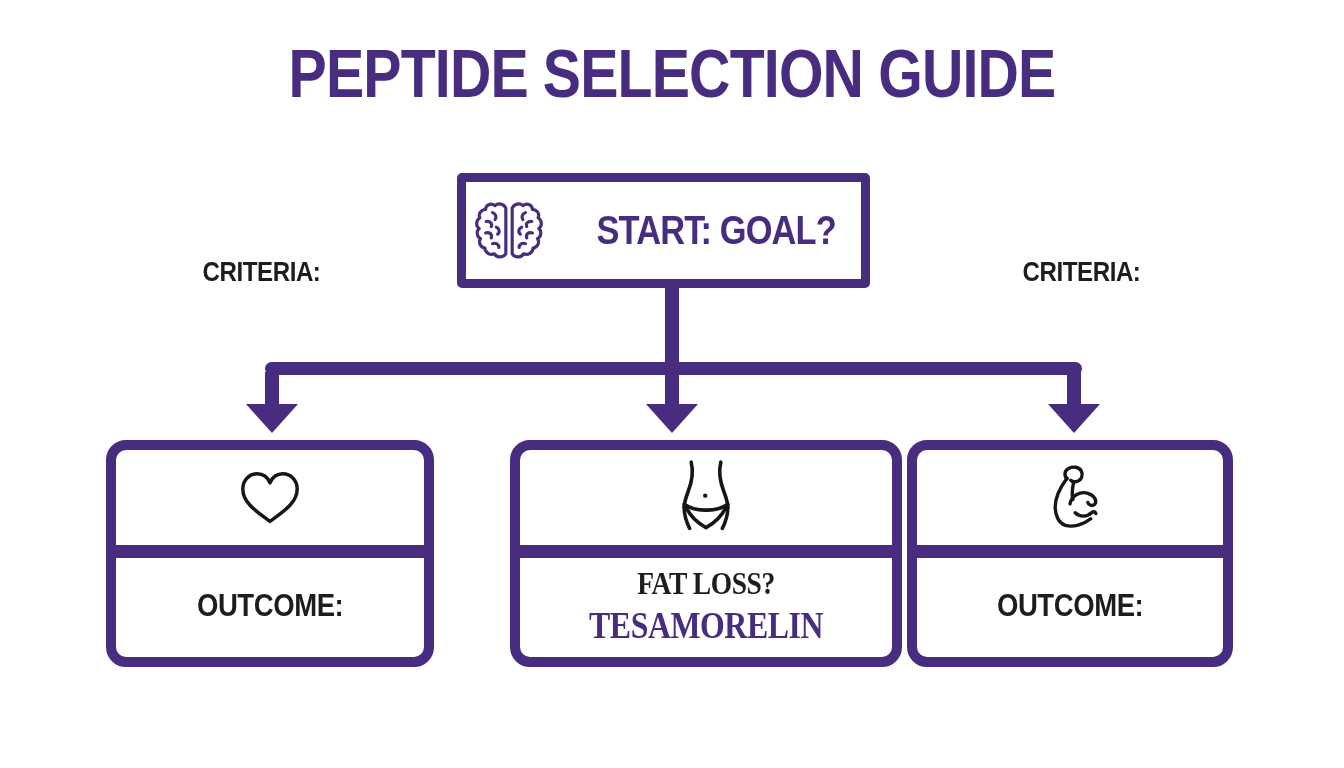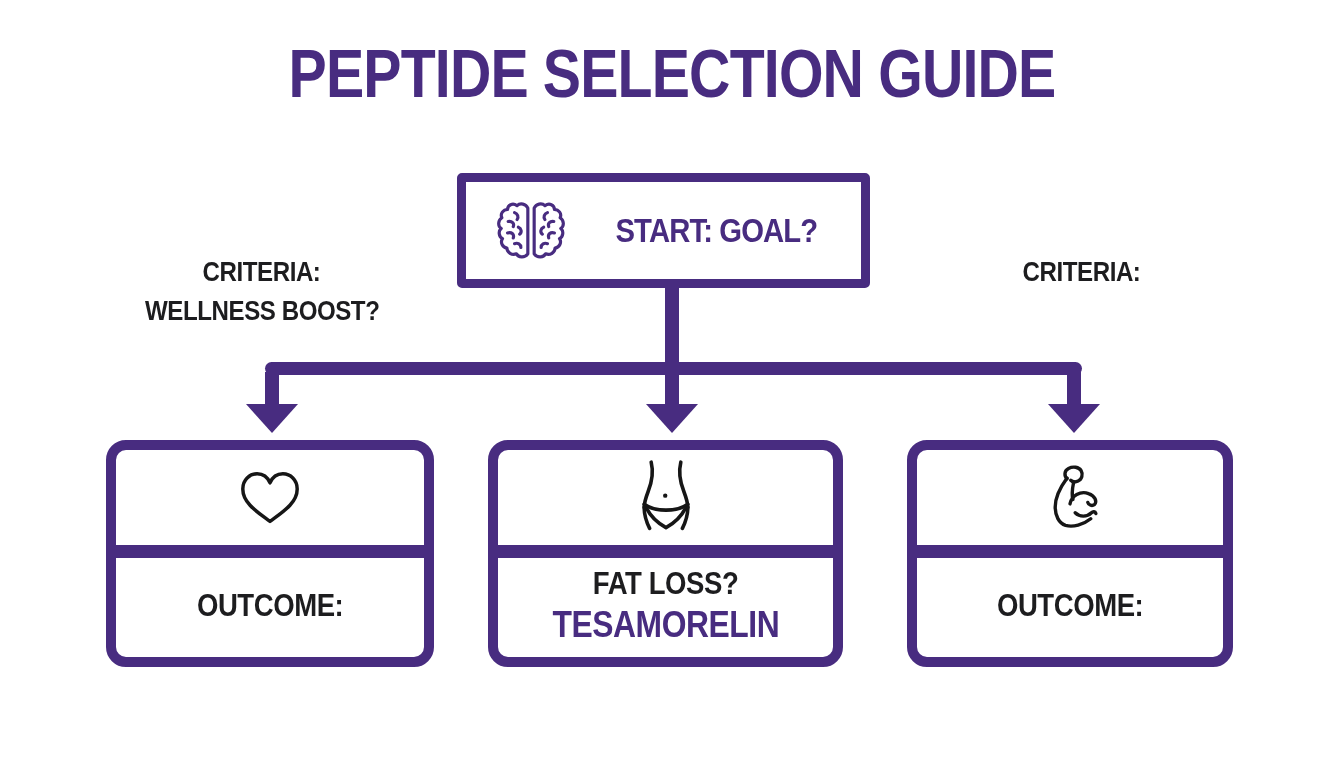--- a/index.html
+++ b/index.html
@@ -20,21 +20,21 @@
     font-size:69px;font-weight:bold;color:var(--purple);letter-spacing:-1px;
   }
   .title .cond{transform:scaleX(0.83);}
 
   
   .start-box{
     position:absolute;left:457px;top:173px;width:413px;height:115px;
     box-sizing:border-box;border:9px solid var(--purple);border-radius:5px;
     background:var(--bg);display:flex;align-items:center;justify-content:center;gap:30px;
   }
-  .start-label{font-size:34px;font-weight:bold;color:var(--purple);letter-spacing:-1px;}
+  .start-label{font-size:40px;font-weight:bold;color:var(--purple);letter-spacing:-1px;}
 
   
   .criteria{
     position:absolute;width:360px;text-align:center;font-weight:bold;
     color:var(--dark);font-size:28px;line-height:1.4;letter-spacing:-0.5px;
   }
   .criteria-left{left:82px;top:252px;}
   .criteria-right{left:902px;top:252px;}
 
   
@@ -50,21 +50,21 @@
   }
   .ah-l{left:246px;} .ah-c{left:646px;} .ah-r{left:1048px;}
 
   
   .outcome-box{
     position:absolute;top:440px;height:227px;box-sizing:border-box;
     border:10px solid var(--purple);border-radius:20px;background:var(--bg);
     display:flex;flex-direction:column;
   }
   .box-1{left:106px;width:328px;}
-  .box-2{left:488px;width:355px;}
+  .box-2{left:510px;width:392px;font-family:Liberation Serif, serif;}
   .box-3{left:907px;width:326px;}
   .icon-section{height:95px;flex:none;display:flex;align-items:center;justify-content:center;}
   .divider{height:13px;flex:none;background:var(--purple);}
   .text-section{
     flex:1;display:flex;flex-direction:column;align-items:center;justify-content:center;
     gap:2px;padding-bottom:4px;
   }
   .line1{font-size:32px;font-weight:bold;color:var(--dark);letter-spacing:-0.5px;}
   .line2{font-size:37px;font-weight:bold;color:var(--purple);letter-spacing:-0.5px;}
 
@@ -93,21 +93,20 @@
       </g>
       <use href="#hemi" transform="translate(120,0) scale(-1,1)"></use>
     </svg>
     <span class="start-label">
       <span class="cond">START: GOAL?</span>
     </span>
   </div>
 
   <div class="criteria criteria-left">
     <div><span class="cond">CRITERIA:</span></div>
-    <div><span class="cond">WELLNESS BOOST?</span></div>
   </div>
   <div class="criteria criteria-right">
     <div><span class="cond">CRITERIA:</span></div>
   </div>
 
   <div class="conn stem-top"></div>
   <div class="conn hbar"></div>
   <div class="conn stem stem-l"></div>
   <div class="conn stem stem-c"></div>
   <div class="conn stem stem-r"></div>

